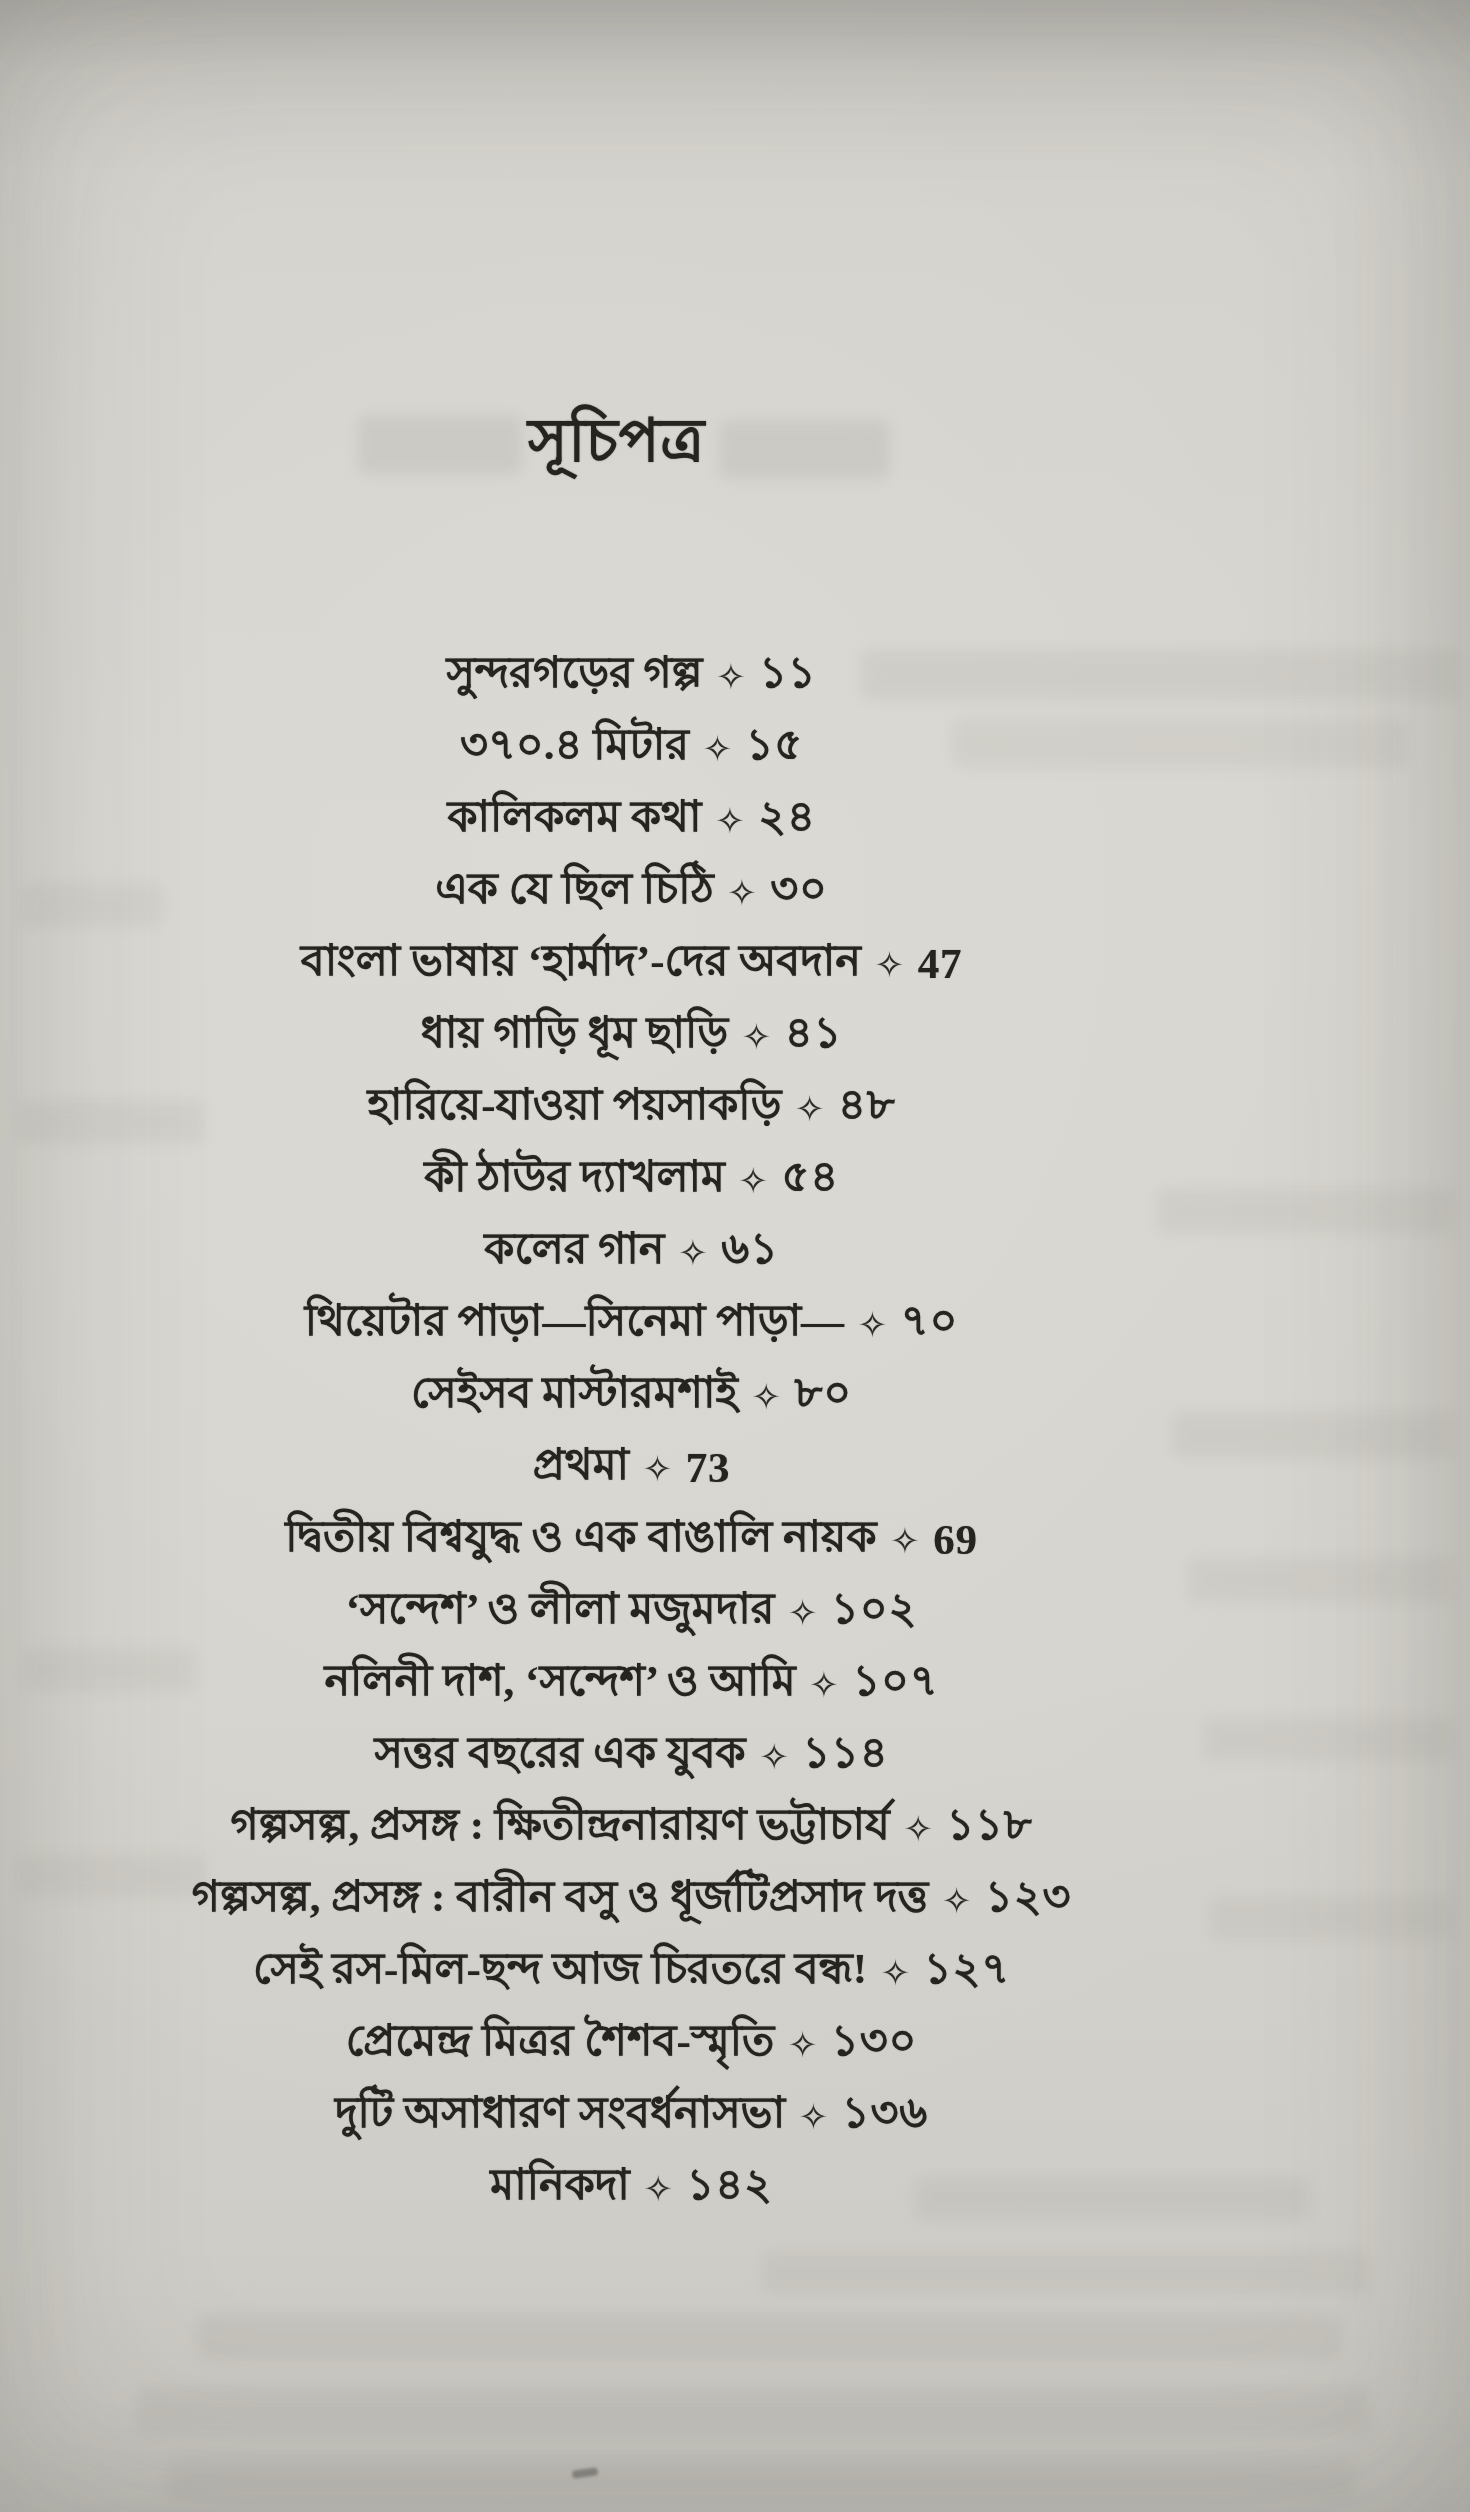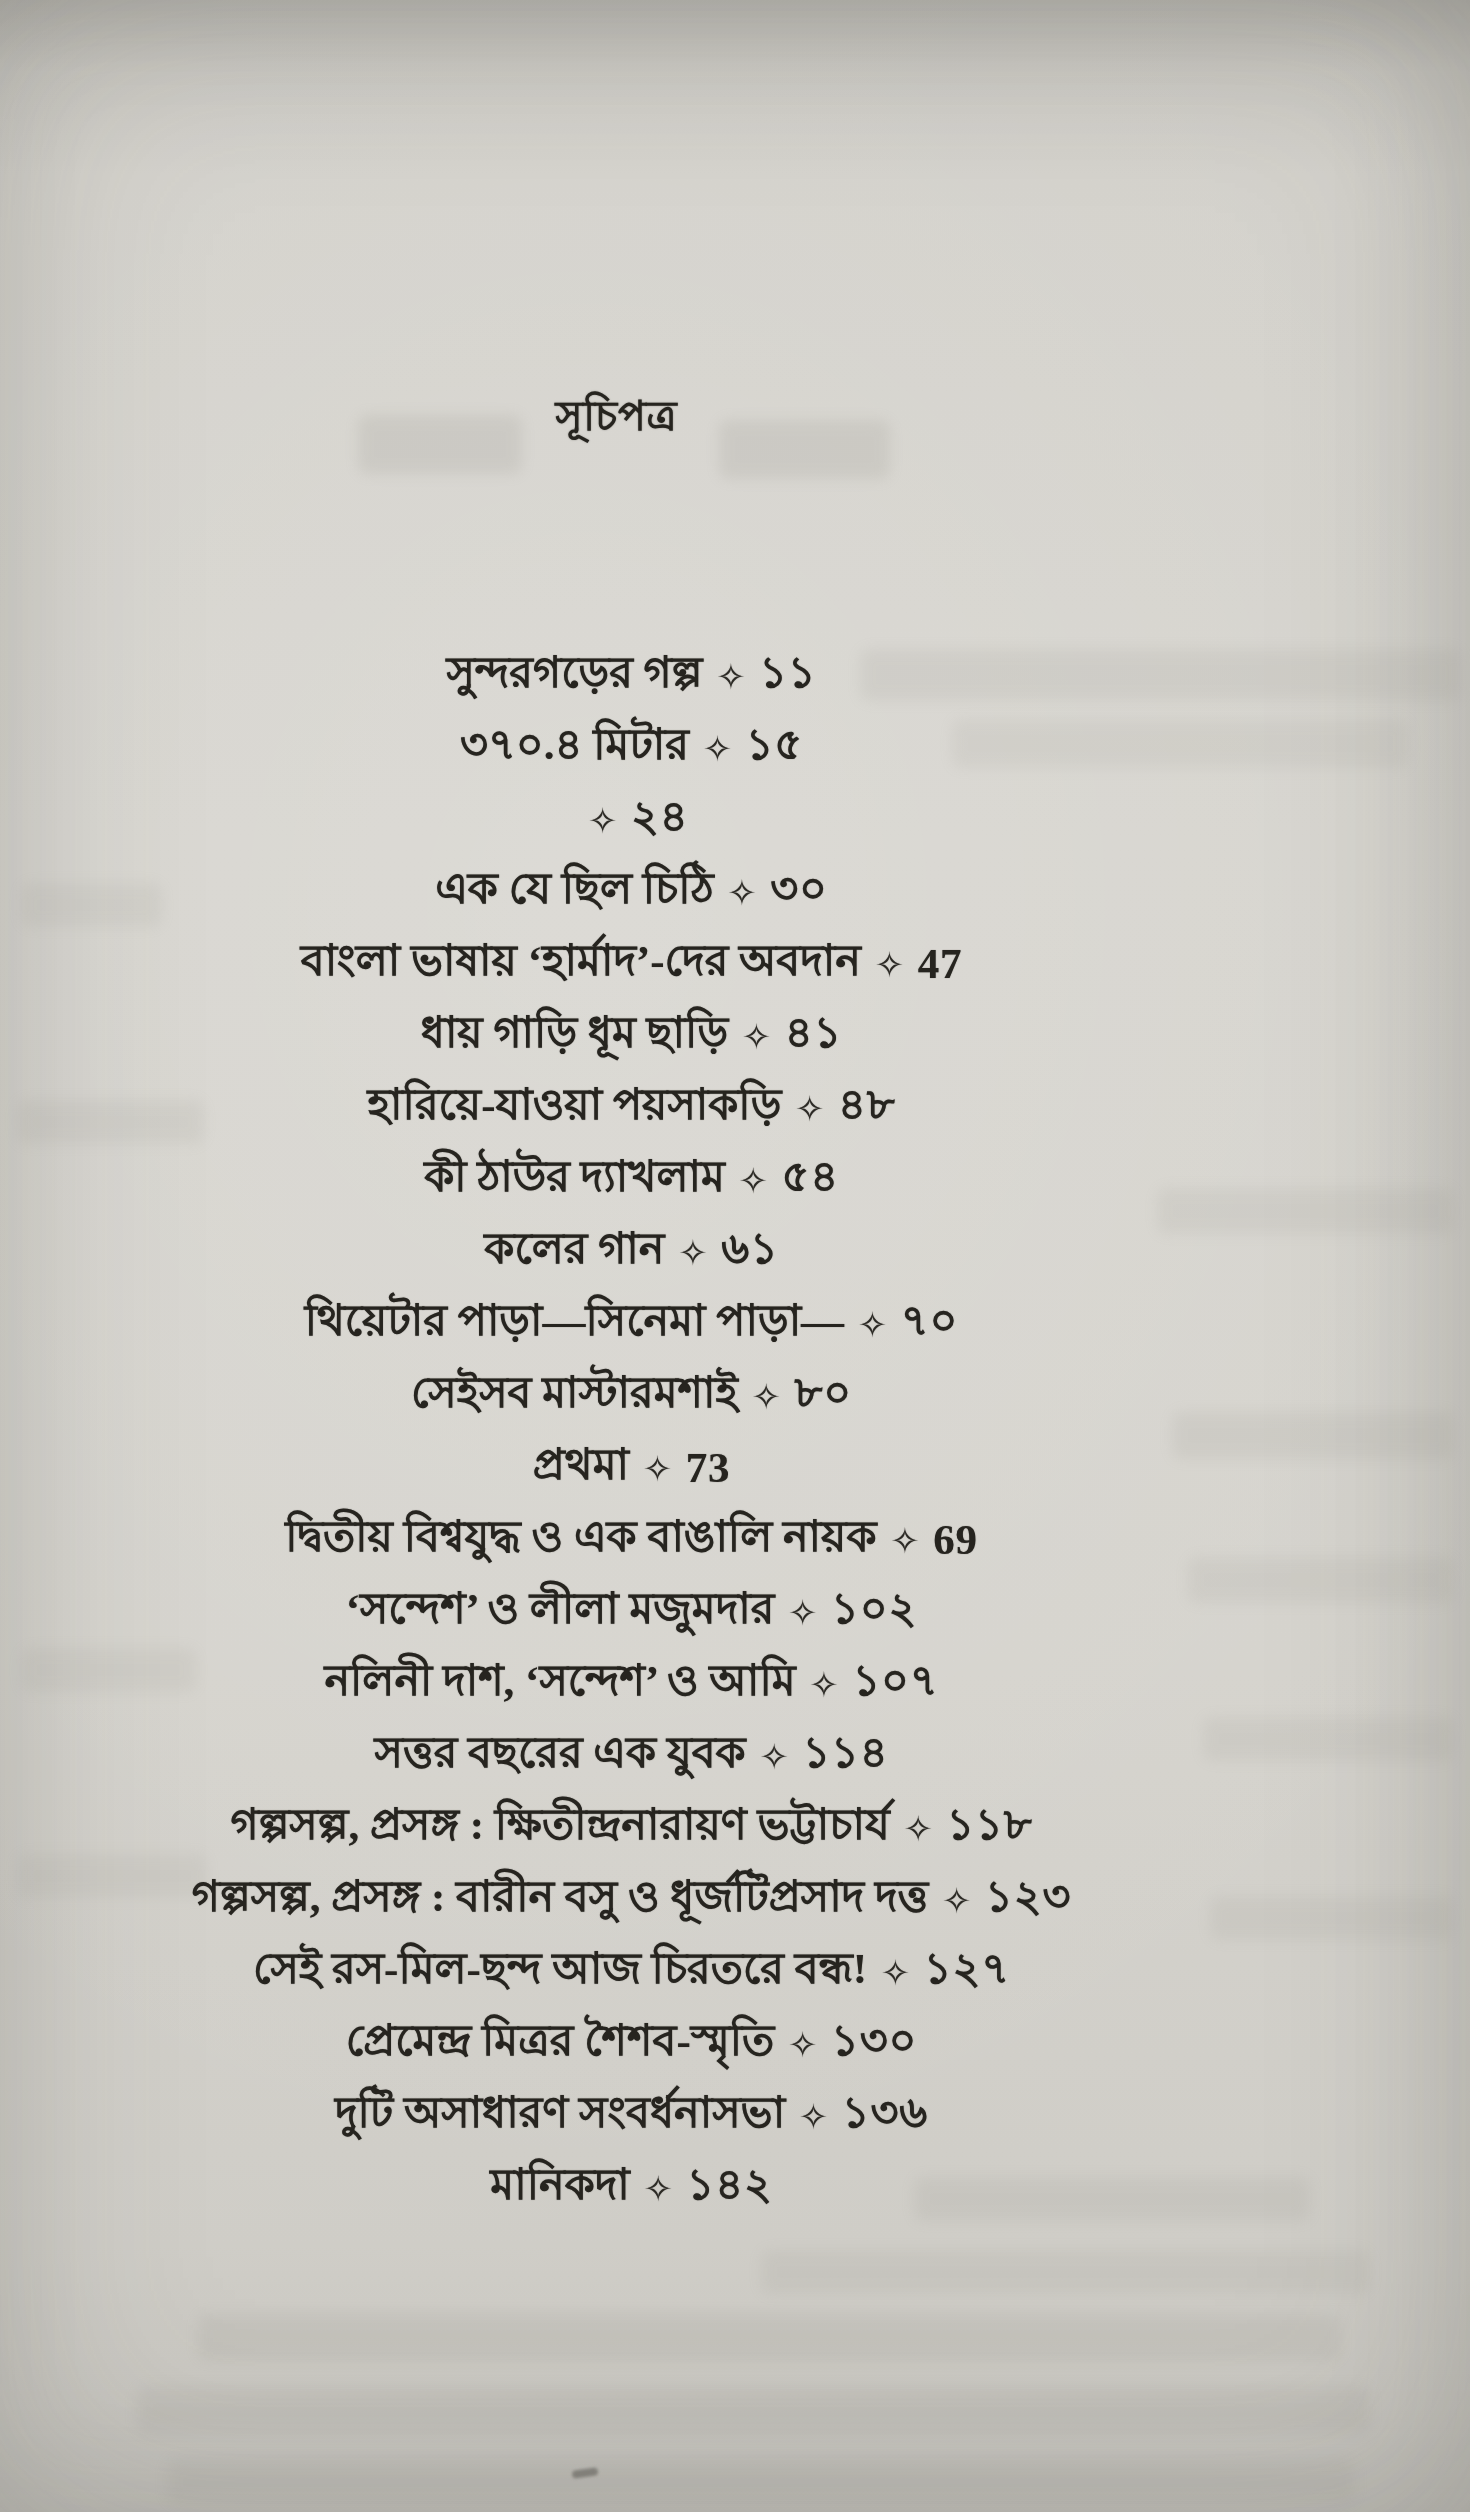--- a/index.html
+++ b/index.html
@@ -9,21 +9,21 @@
     background:
       radial-gradient(125% 85% at 40% 36%, rgba(255,255,255,0.15), rgba(255,255,255,0) 62%),
       linear-gradient(180deg,#b9b7b1 0px,#cbc9c3 72px,#d3d1cb 175px,#d6d4ce 837px,#d5d3cd 1675px,#cfcdc7 2246px,#c6c4be 2512px);
   }
   .page{
     position:absolute;inset:0;
     box-shadow:inset 0 0 213px rgba(66,64,58,.20), inset -30px 0 122px rgba(80,78,72,.10);
   }
   .title{
     position:absolute;top:364px;left:0;width:1233px;
-    text-align:center;font-size:41px;font-weight:600;line-height:1.25;
+    text-align:center;font-size:60px;font-weight:600;line-height:1.25;
     color:#26241f;letter-spacing:0.8px;
     text-shadow:0 0 1.5px rgba(36,34,29,.55);
     white-space:nowrap;
   }
   .toc{position:absolute;top:639px;left:15px;width:1233px;}
   .row{
     height:72px;display:flex;align-items:center;justify-content:center;
     font-size:43px;font-weight:600;color:#26241f;white-space:nowrap;
     text-shadow:0 0 1.1px rgba(36,34,29,.5);
   }
@@ -86,20 +86,21 @@
         <span>সুন্দরগড়ের গল্প</span>
         <span class="sep">✧</span>
         <span class="pg">১১</span>
       </div>
     <div class="row">
         <span>৩৭০.৪ মিটার</span>
         <span class="sep">✧</span>
         <span class="pg">১৫</span>
       </div>
     <div class="row">
+        <span>কালিকলম কথা</span>
         <span class="sep">✧</span>
         <span class="pg">২৪</span>
       </div>
     <div class="row">
         <span>এক যে ছিল চিঠি</span>
         <span class="sep">✧</span>
         <span class="pg">৩০</span>
       </div>
     <div class="row">
         <span>বাংলা ভাষায় ‘হার্মাদ’-দের অবদান</span>

